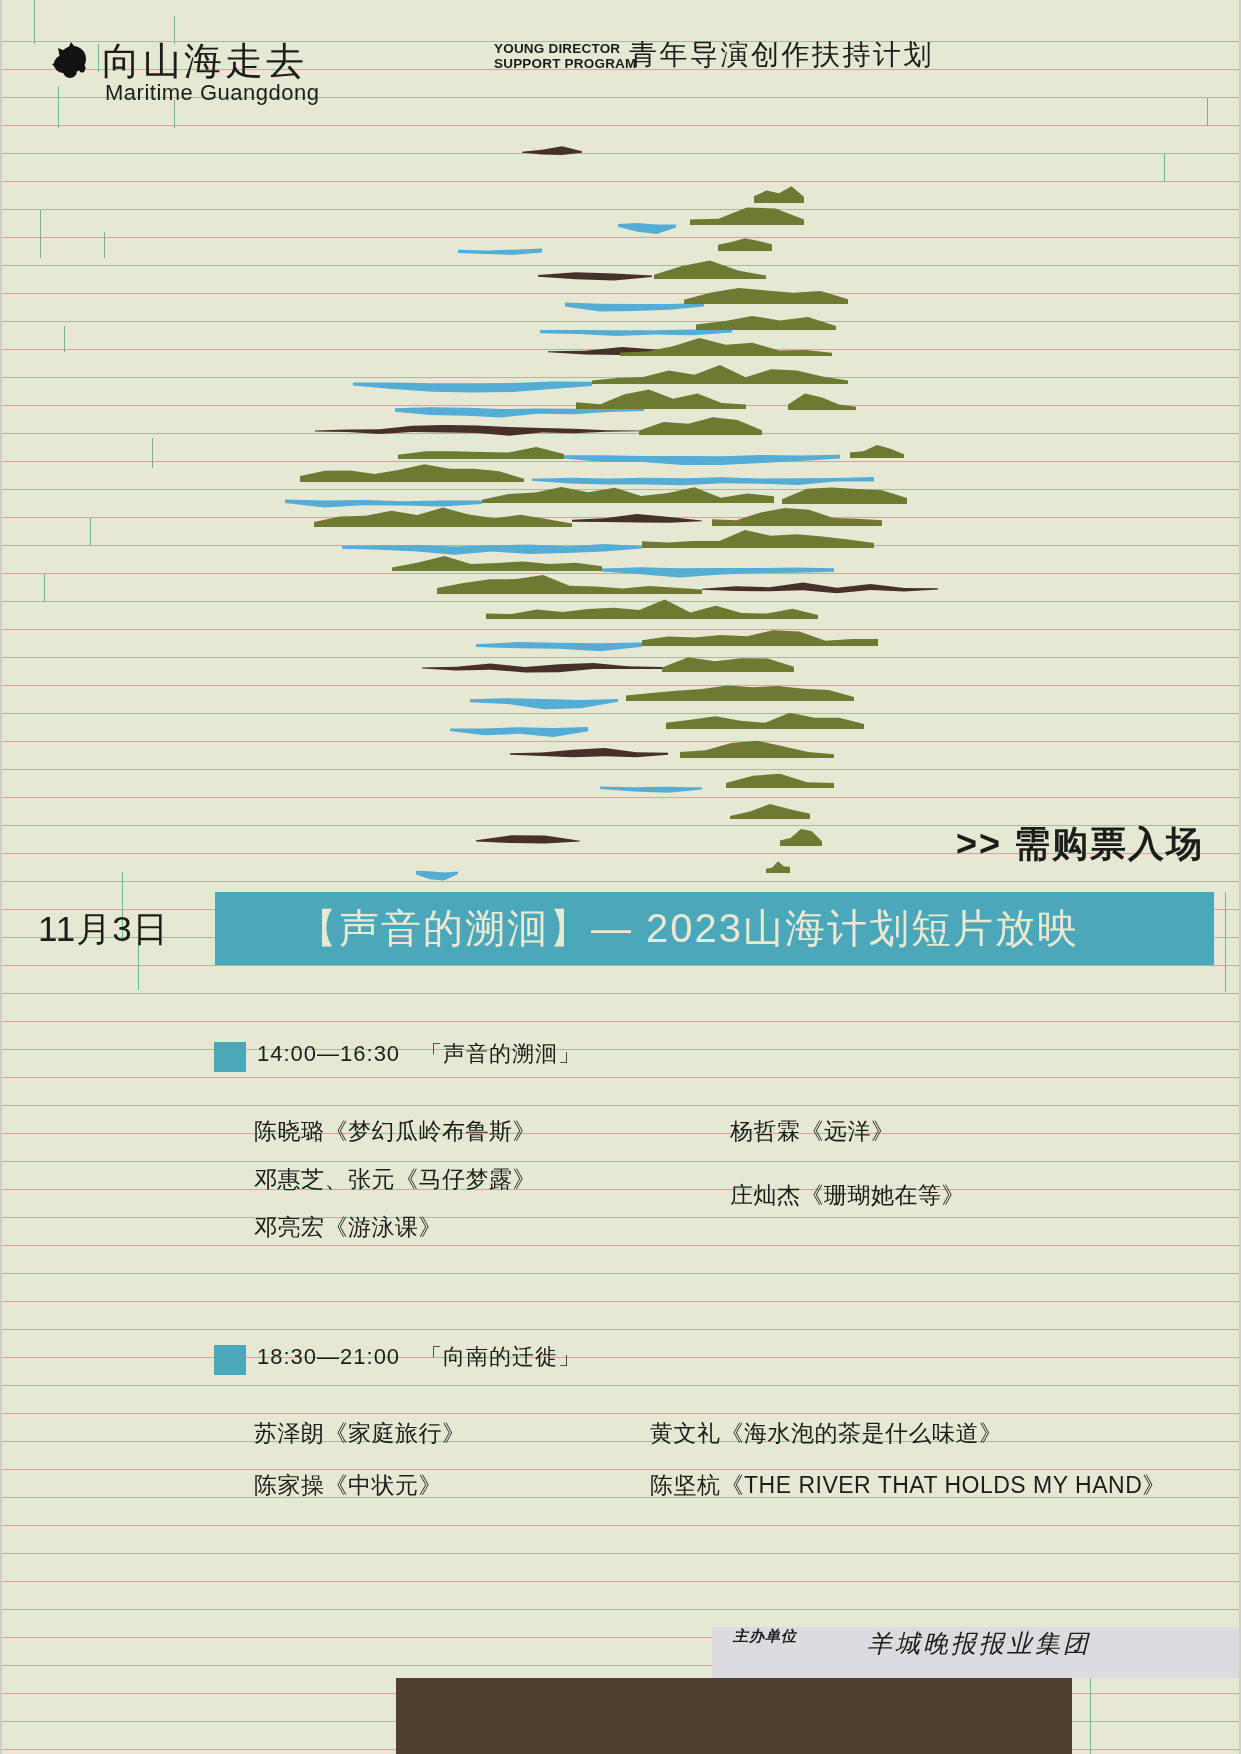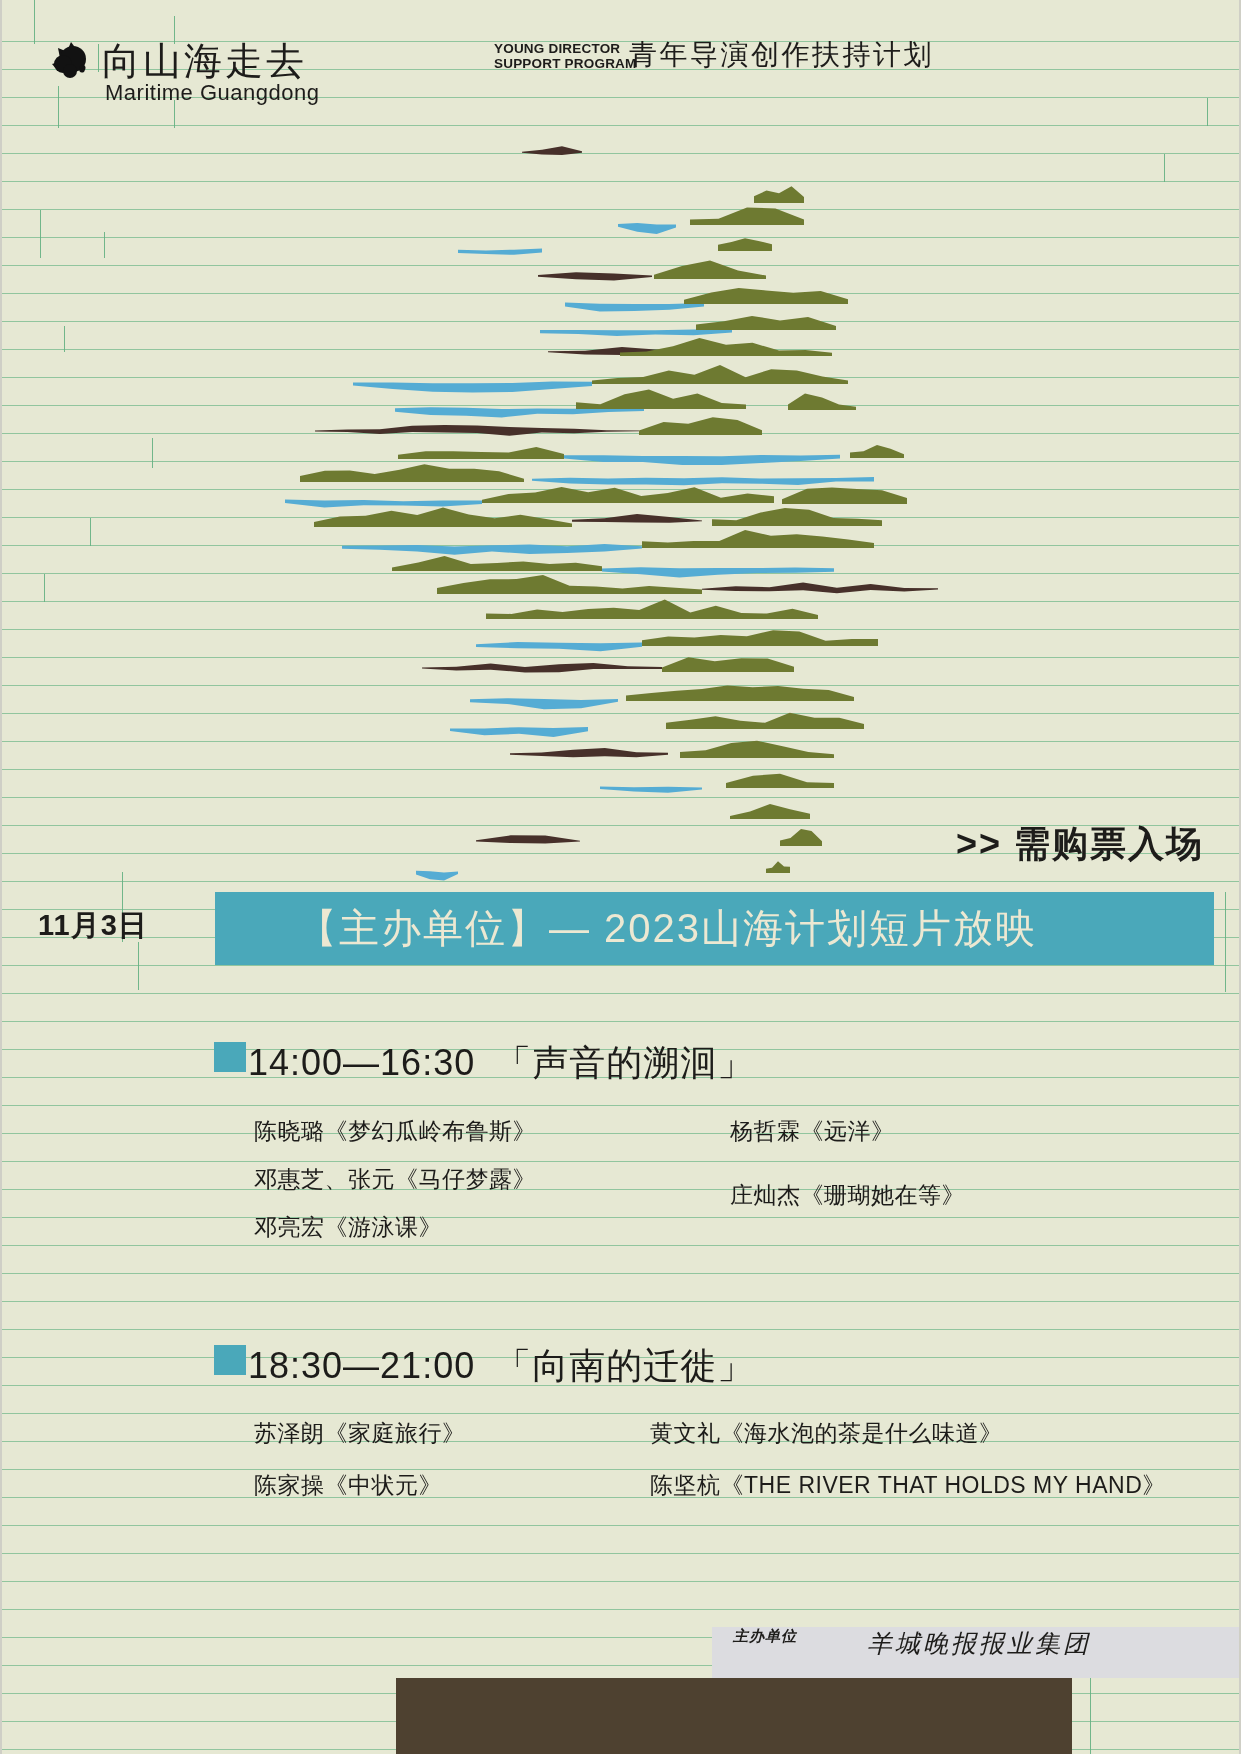--- a/index.html
+++ b/index.html
@@ -24,27 +24,27 @@
   .logo-icon{position:absolute;left:44px;top:34px;z-index:2;}
   .logo-title{position:absolute;left:100px;top:36px;font-size:38px;font-weight:500;letter-spacing:3px;z-index:2;}
   .logo-sub{position:absolute;left:103px;top:80px;font-size:22px;font-weight:500;letter-spacing:.5px;z-index:2;}
   .program-en{position:absolute;left:492px;top:42px;font-size:13.5px;font-weight:700;line-height:1.1;letter-spacing:.2px;z-index:2;}
   .program-cn{position:absolute;left:627px;top:36px;font-size:28px;font-weight:400;letter-spacing:2.5px;z-index:2;}
 
   
   .ticket-note{position:absolute;right:35px;top:820px;font-size:36px;font-weight:700;letter-spacing:2px;z-index:2;}
 
   
-  .date-label{position:absolute;left:36px;top:906px;font-size:29px;font-weight:700;letter-spacing:1px;z-index:2;}
+  .date-label{position:absolute;left:36px;top:906px;font-size:35px;font-weight:400;letter-spacing:1px;z-index:2;}
   .banner{position:absolute;left:213px;top:892px;width:999px;height:73px;background:var(--teal,#4aa8ba);z-index:2;display:flex;align-items:center;}
   .banner-title{margin-left:82px;font-size:40px;font-weight:500;letter-spacing:2px;color:var(--cream,#ece8d2);white-space:nowrap;}
 
   
   .sec-square{position:absolute;width:32px;height:30px;background:var(--teal,#4aa8ba);z-index:2;}
-  .sec-head{position:absolute;left:246px;font-size:36px;font-weight:500;letter-spacing:1px;z-index:2;white-space:nowrap;}
+  .sec-head{position:absolute;left:255px;font-size:22px;font-weight:500;letter-spacing:1px;z-index:2;white-space:nowrap;}
   .sec-head .t{margin-right:20px;}
   .film{position:absolute;font-size:23px;font-weight:500;letter-spacing:.5px;z-index:2;white-space:nowrap;}
 
   
   .gray-band{position:absolute;left:710px;top:1627px;width:531px;height:51px;background:var(--gray,#dcdce0);z-index:2;display:flex;align-items:flex-start;font-style:italic;}
   .org-label{margin-left:21px;font-size:15px;font-weight:700;letter-spacing:1px;}
   .org-name{margin-left:70px;font-size:25px;font-weight:500;letter-spacing:3px;}
   .brown-band{position:absolute;left:394px;top:1678px;width:676px;height:76px;background:var(--brown,#4e4130);z-index:2;}
 </style>
 </head>
@@ -150,21 +150,21 @@
   <div class="program-en">
     <div>YOUNG DIRECTOR</div>
     <div>SUPPORT PROGRAM</div>
   </div>
   <div class="program-cn">青年导演创作扶持计划</div>
 
   <div class="ticket-note">&gt;&gt; 需购票入场</div>
 
   <div class="date-label">11月3日</div>
   <div class="banner">
-    <span class="banner-title">【主办单位】— 2023山海计划短片放映</span>
+    <span class="banner-title">【声音的溯洄】— 2023山海计划短片放映</span>
   </div>
 
   <div class="sec-square" style="left:212px;top:1042px;"></div>
   <div class="sec-head" style="top:1039px;">
     <span class="t">14:00—16:30</span><span>「声音的溯洄」</span>
   </div>
   <div class="film" style="left:252px;top:1164px;">邓惠芝、张元《马仔梦露》</div>
   <div class="film" style="left:252px;top:1116px;">陈晓璐《梦幻瓜岭布鲁斯》</div>
   <div class="film" style="left:252px;top:1212px;">邓亮宏《游泳课》</div>
   <div class="film" style="left:728px;top:1116px;">杨哲霖《远洋》</div>

